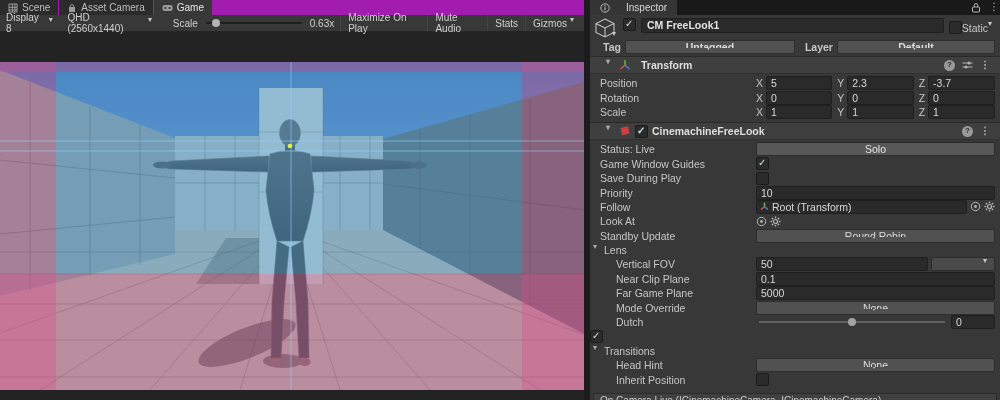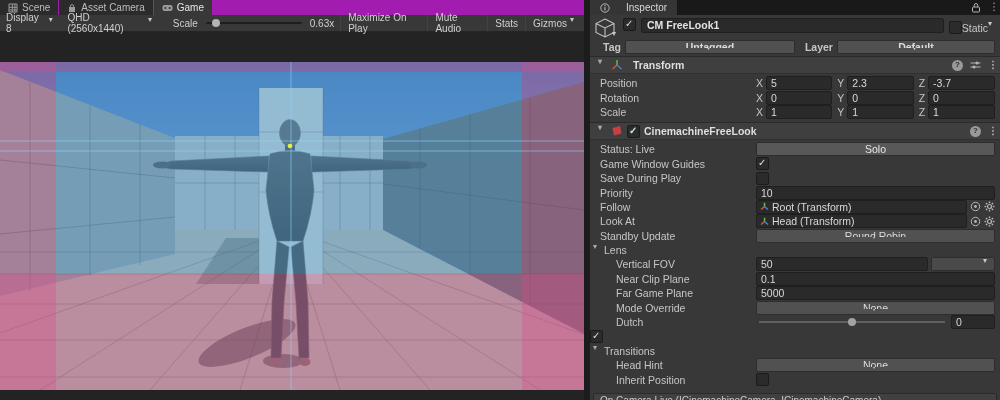--- a/index.html
+++ b/index.html
@@ -50,21 +50,21 @@
   .check.on:after{content:"✓";position:absolute;left:1px;top:-1px;font-size:10px;color:#c9e2ec;}
 
   .dropdown{background:#515151;border:1px solid #2d2d2d;border-radius:2px;height:12px;
        display:flex;align-items:center;padding:0 4px;color:#dcdcdc;justify-content:space-between;min-width:0;flex-direction:column;}
   .dropdown span{overflow:hidden;white-space:nowrap;}
   .field{background:#2a2a2a;border:1px solid #1f1f1f;border-radius:2px;height:12px;line-height:12px;
        padding:0 4px;color:#d8d8d8;flex:1;min-width:0;white-space:nowrap;}
 
   .component{border-top:1px solid #2a2a2a;}
   .comp-header{height:16px;display:flex;align-items:center;background:#3f3f3f;
-       border-bottom:1px solid #303030;padding:0 8px;gap:4px;font-weight:bold;color:#dedede;}
+       border-bottom:1px solid #303030;padding:0 16px;gap:4px;font-weight:bold;color:#dedede;}
   .fold{width:9px;position:relative;height:10px;flex:none;}
   .fold:after{content:"▾";position:absolute;left:0;top:-3px;font-size:8px;color:#ababab;}
   .hdr-icons{margin-left:auto;display:flex;align-items:center;gap:7px;}
   .help-ic{width:11px;height:11px;border-radius:50%;background:#999;position:relative;}
   .help-ic:after{content:"?";position:absolute;left:3px;top:0px;font-size:8px;color:#2e2e2e;font-weight:bold;}
 
   .rows{padding:2px 0 3px 0;}
   .row{display:flex;align-items:center;height:14.4px;}
   .row .lbl{width:166px;flex:none;padding-left:10px;box-sizing:border-box;white-space:nowrap;
        overflow:hidden;color:#c6c6c6;}
@@ -418,30 +418,20 @@
                     <line x1="2" y1="9" x2="3.2" y2="7.8"></line>
                   </g>
                 </svg>
               </span>
           </span>
         </div>
 
         <div class="row">
           <span class="lbl">Look At</span>
           <span class="val">
-            <span class="objfield">
-              <span class="mini-ic">
-                  <svg width="9" height="9" viewBox="0 0 12 12">
-                    <line x1="6" y1="6" x2="6" y2="1" stroke-width="2" stroke="#6fbf3f"></line>
-                    <line x1="6" y1="6" x2="1.5" y2="10" stroke-width="2" stroke="#e05050"></line>
-                    <line x1="6" y1="6" x2="10.5" y2="10" stroke-width="2" stroke="#4f7fe0"></line>
-                  </svg>
-                </span>
-              <span>Head (Transform)</span>
-            </span>
             <span class="mini-ic">
                 <svg width="11" height="11" viewBox="0 0 11 11">
                   <circle cx="5.5" cy="5.5" r="4.2" fill="none" stroke="#b5b5b5"></circle>
                   <circle cx="5.5" cy="5.5" r="1.4" fill="#b5b5b5"></circle>
                 </svg>
               </span>
             <span class="mini-ic">
                 <svg width="11" height="11" viewBox="0 0 11 11">
                   <circle cx="5.5" cy="5.5" r="2" fill="none" stroke="#b5b5b5" stroke-width="1.2"></circle>
                   <g stroke="#b5b5b5" stroke-width="1.4">

